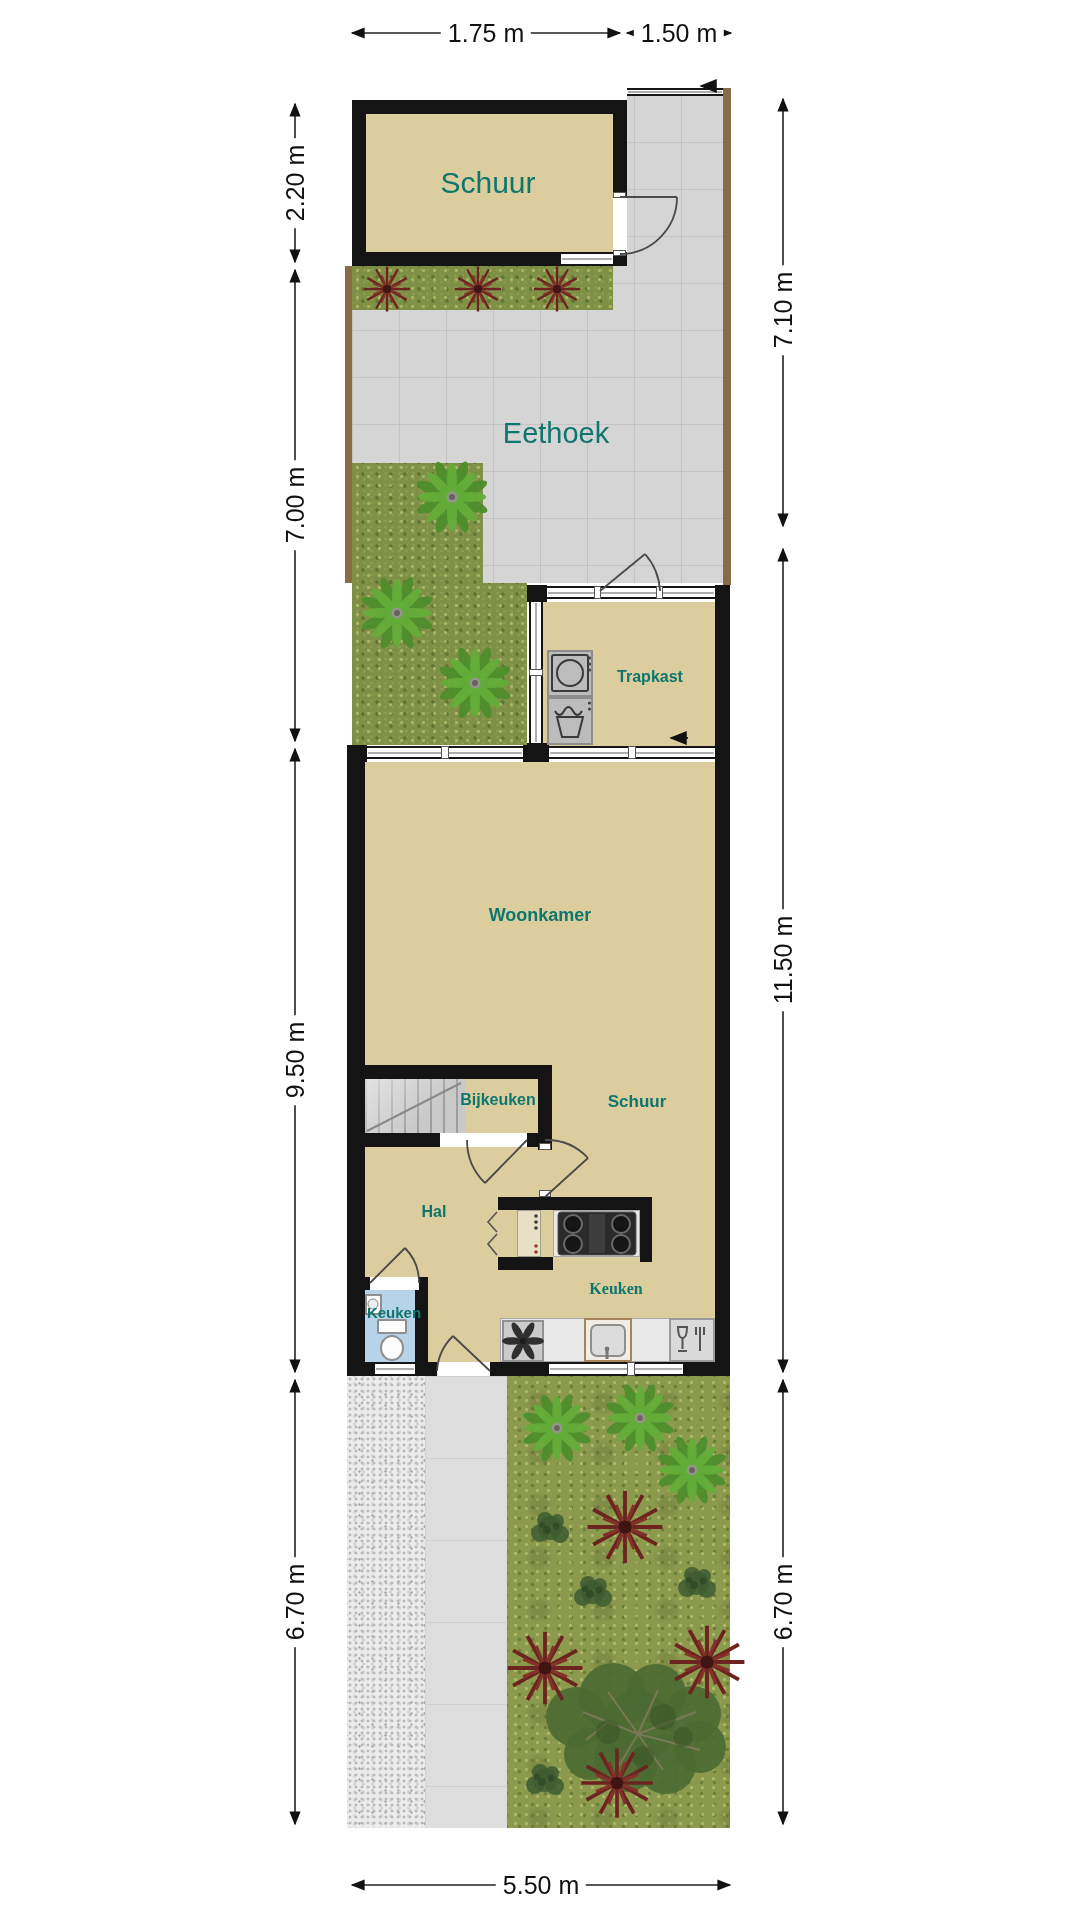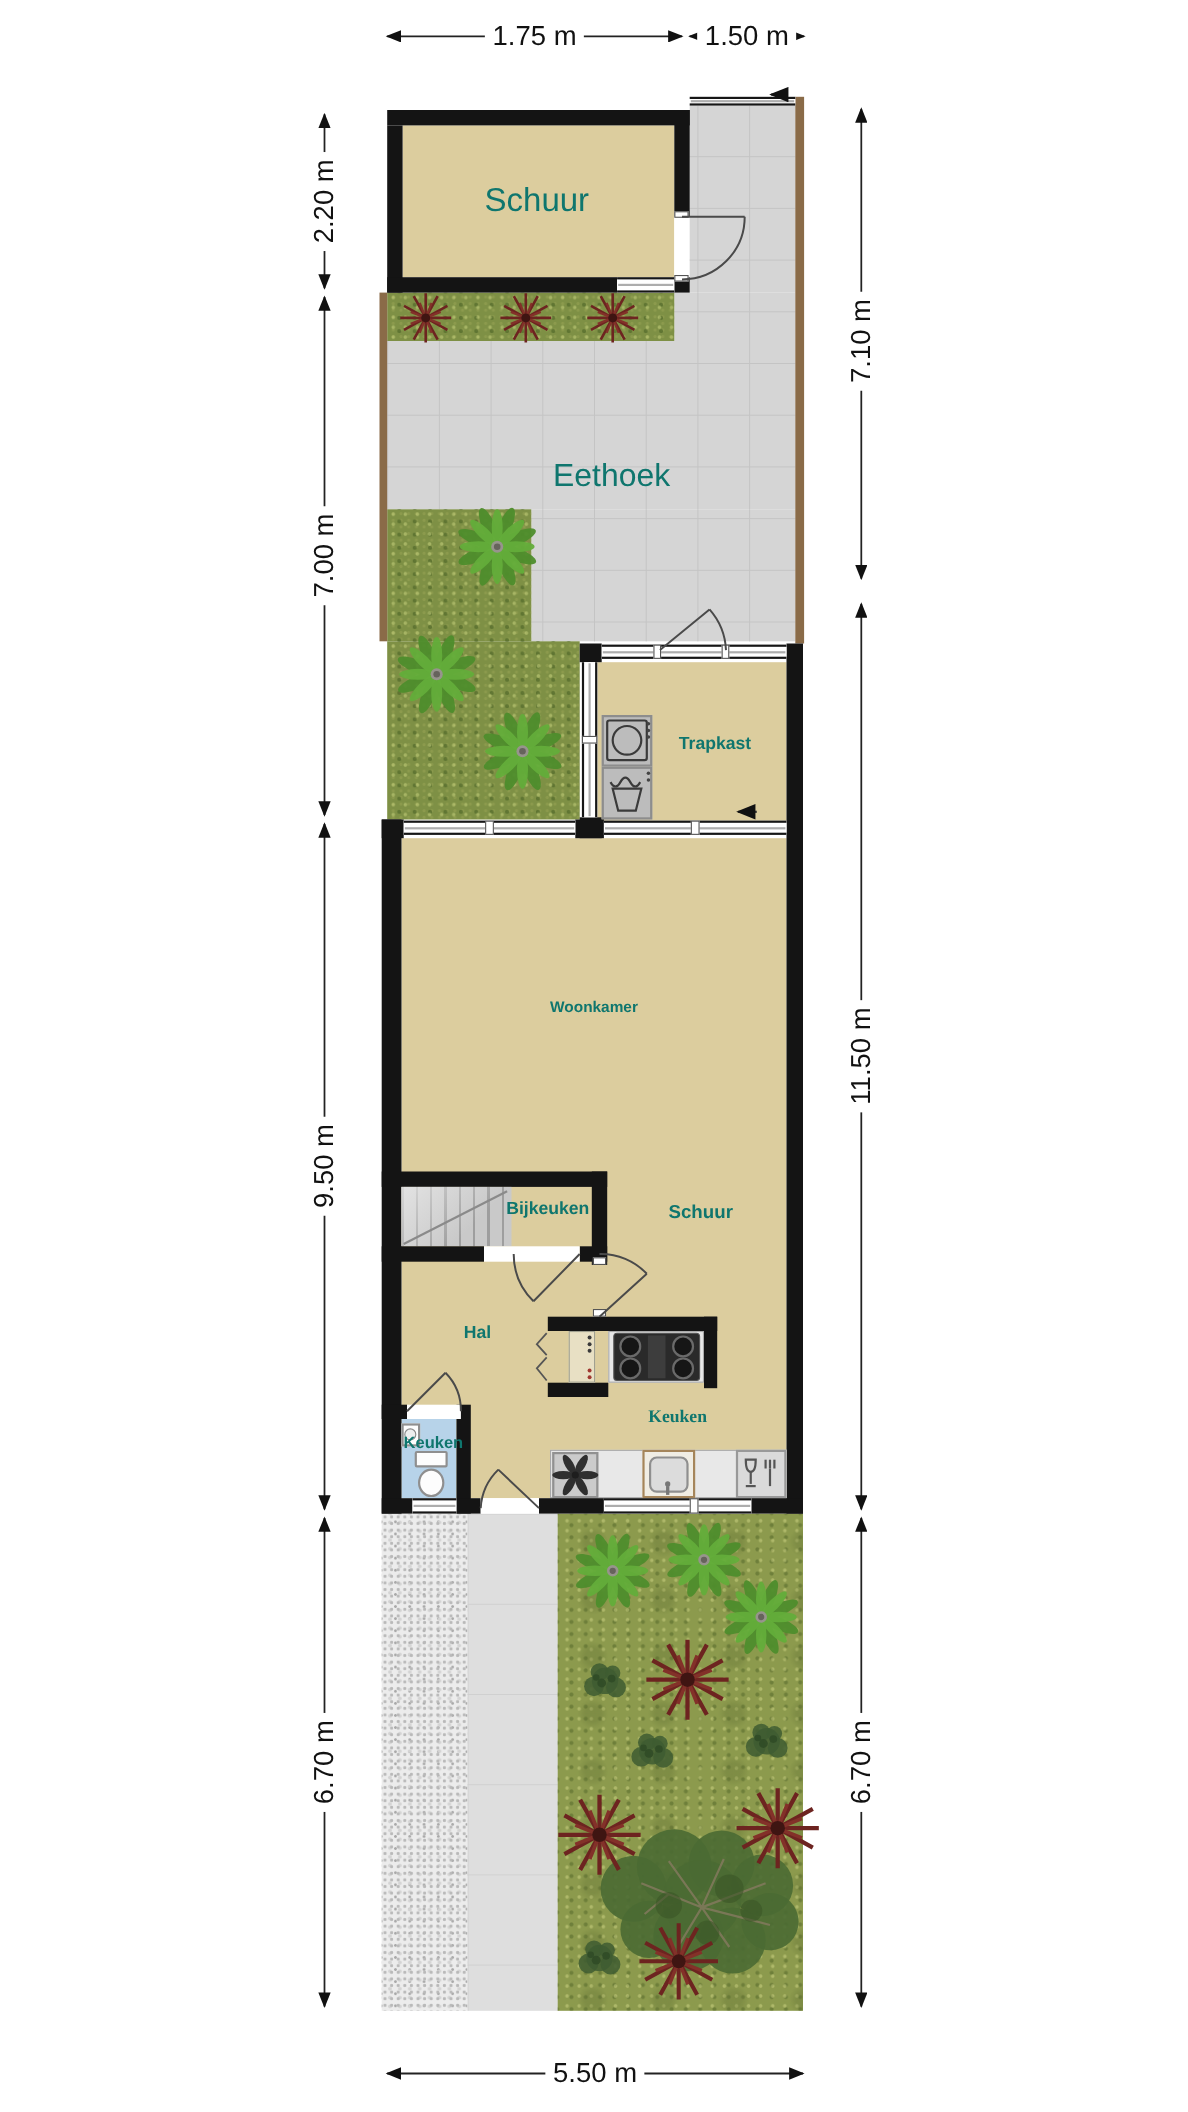--- a/index.html
+++ b/index.html
@@ -366,21 +366,21 @@
       <line x1="783" y1="99" x2="783" y2="526"></line>
       <line x1="783" y1="549" x2="783" y2="1372"></line>
       <line x1="783" y1="1380" x2="783" y2="1824"></line>
       <line x1="352" y1="1885" x2="730" y2="1885"></line>
     </g>
   </svg>
 
   <div class="lbl big" style="left:488px;top:183px;">Schuur</div>
   <div class="lbl big" style="left:556px;top:433px;font-size:29px;">Eethoek</div>
   <div class="lbl" style="left:650px;top:677px;">Trapkast</div>
-  <div class="lbl" style="left:540px;top:915px;font-size:14px;">Woonkamer</div>
+  <div class="lbl" style="left:540px;top:915px;font-size:18px;">Woonkamer</div>
   <div class="lbl" style="left:498px;top:1100px;">Bijkeuken</div>
   <div class="lbl" style="left:637px;top:1102px;font-size:17px;">Schuur</div>
   <div class="lbl" style="left:434px;top:1212px;">Hal</div>
   <div class="lbl" style="left:616px;top:1289px;font-family:Liberation Serif, serif;">Keuken</div>
   <div class="lbl" style="left:394px;top:1312px;font-size:15px;">Keuken</div>
 
   <div class="dim" style="left:486px;top:33px;">1.75 m</div>
   <div class="dim" style="left:679px;top:33px;">1.50 m</div>
   <div class="dim v" style="left:295px;top:183px;">2.20 m</div>
   <div class="dim v" style="left:295px;top:505px;">7.00 m</div>

